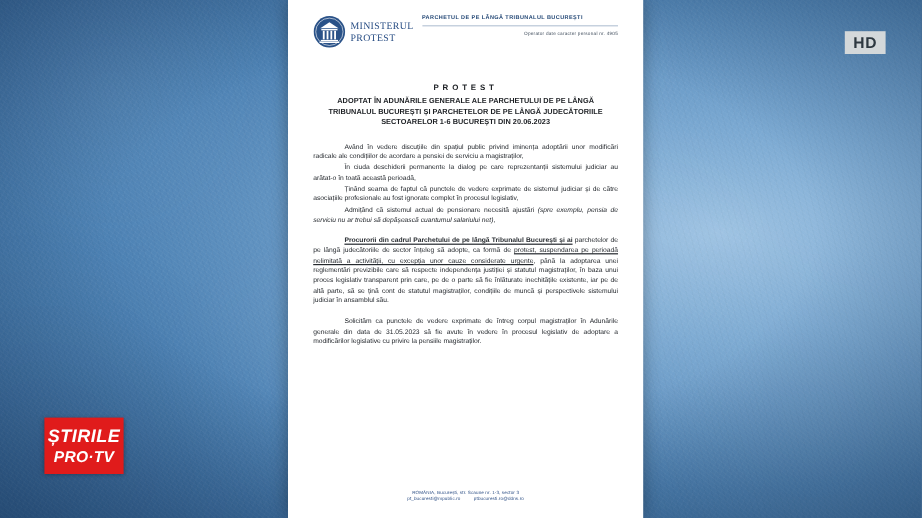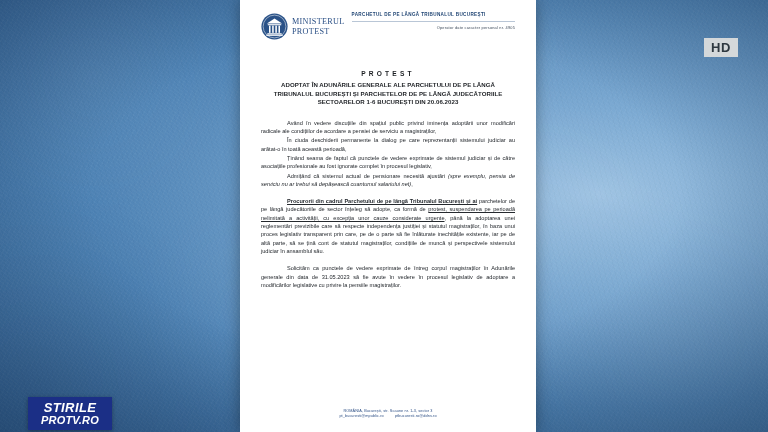--- a/index.html
+++ b/index.html
@@ -54,21 +54,21 @@
   .bg-vignette {
     position: absolute;
     inset: 0;
     background: radial-gradient(ellipse 85% 80% at 50% 45%, rgba(0,0,0,0) 45%, rgba(8,26,50,.40) 100%);
   }
 
   
   #hd-badge {
     position: absolute;
     left: 704px;
-    top: 38px;
+    top: 26px;
     width: 34px;
     height: 19px;
     background: #d4d8da;
     display: flex;
     align-items: center;
     justify-content: center;
     font-size: 13px;
     font-weight: bold;
     letter-spacing: .5px;
     color: #2e3840;
@@ -327,19 +327,19 @@
         <div>ROMÂNIA, București, str. Scaune nr. 1-3, sector 3</div>
         <div class="mails">
           <span>pt_bucuresti@mpublic.ro</span>
           <span>ptbucuresti.ro@ddns.ro</span>
         </div>
       </div>
 
     </div>
   </div>
 
-
-  <div id="logo-protv-ro">
-    <div class="l1">STIRILE</div>
-    <div class="l2">PROTV.RO</div>
+  <div id="logo-stirile-protv">
+    <div class="l1">ȘTIRILE</div>
+    <div class="l2"><span class="pro">PRO</span><span class="dot">·</span><span class="tv">TV</span></div>
   </div>
 
+
 </div>
 
 </body></html>

